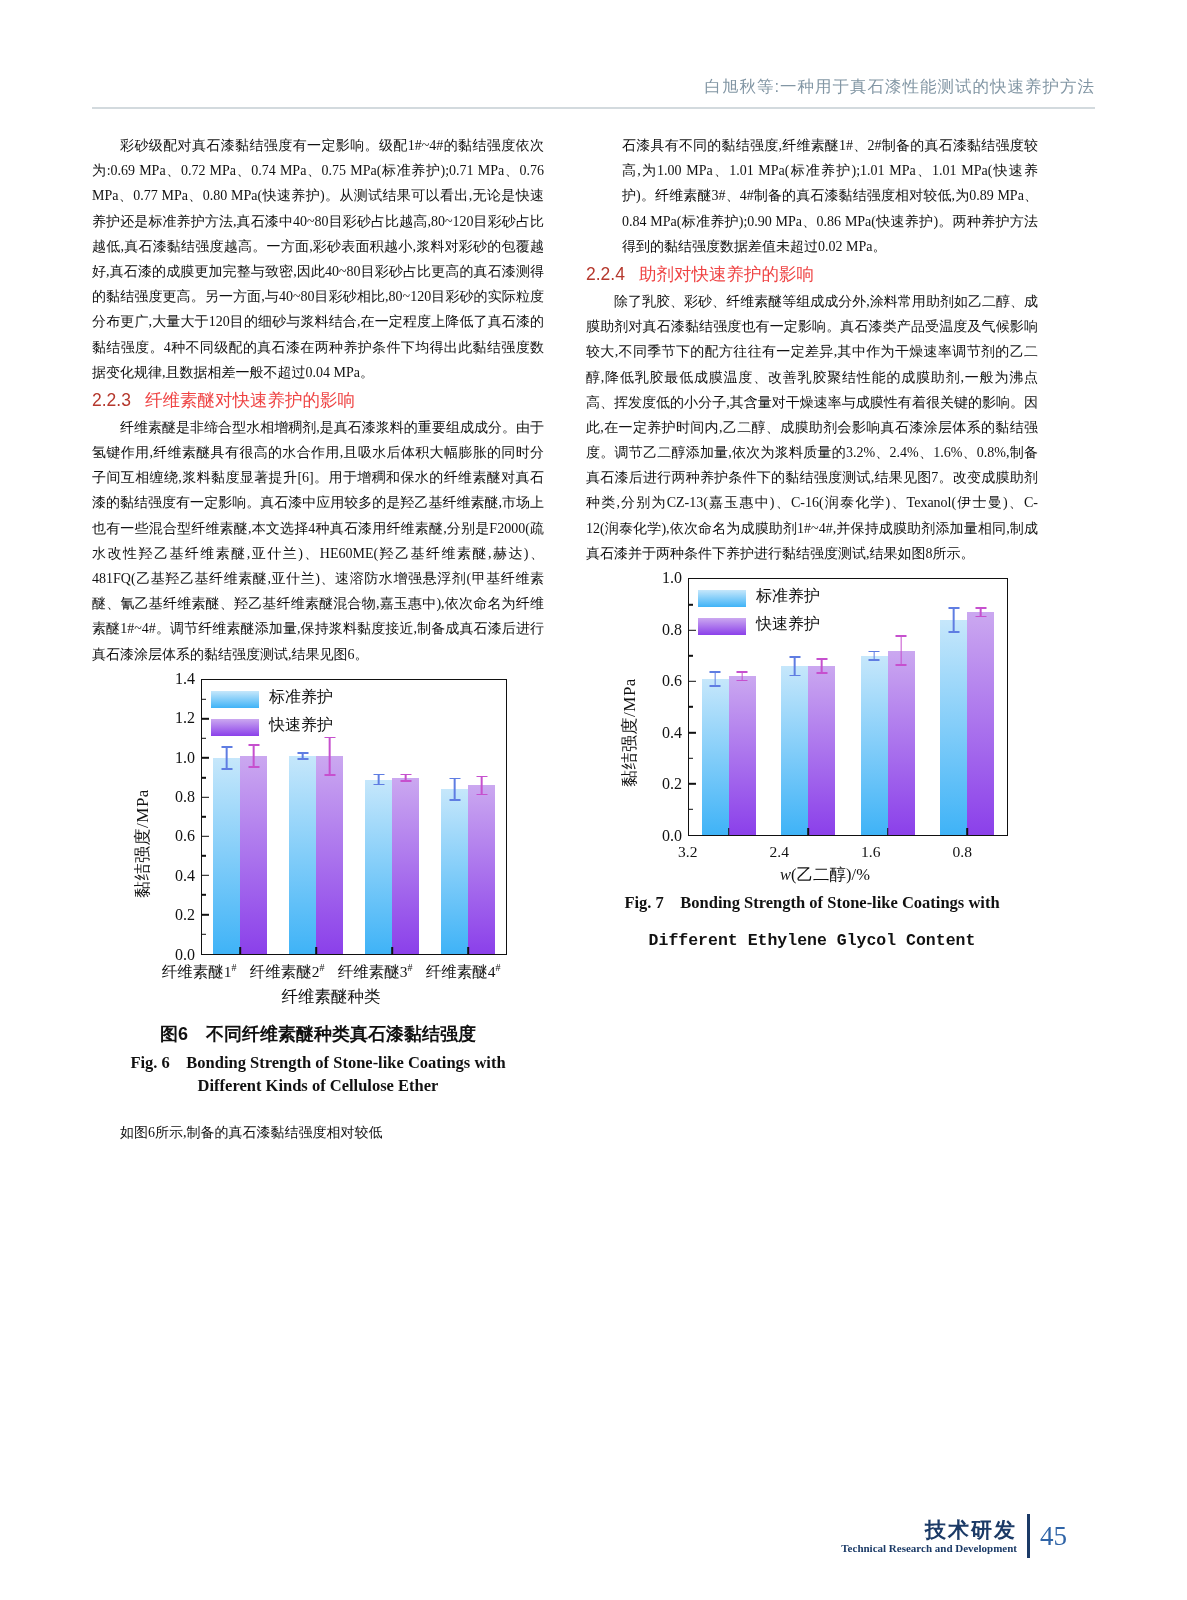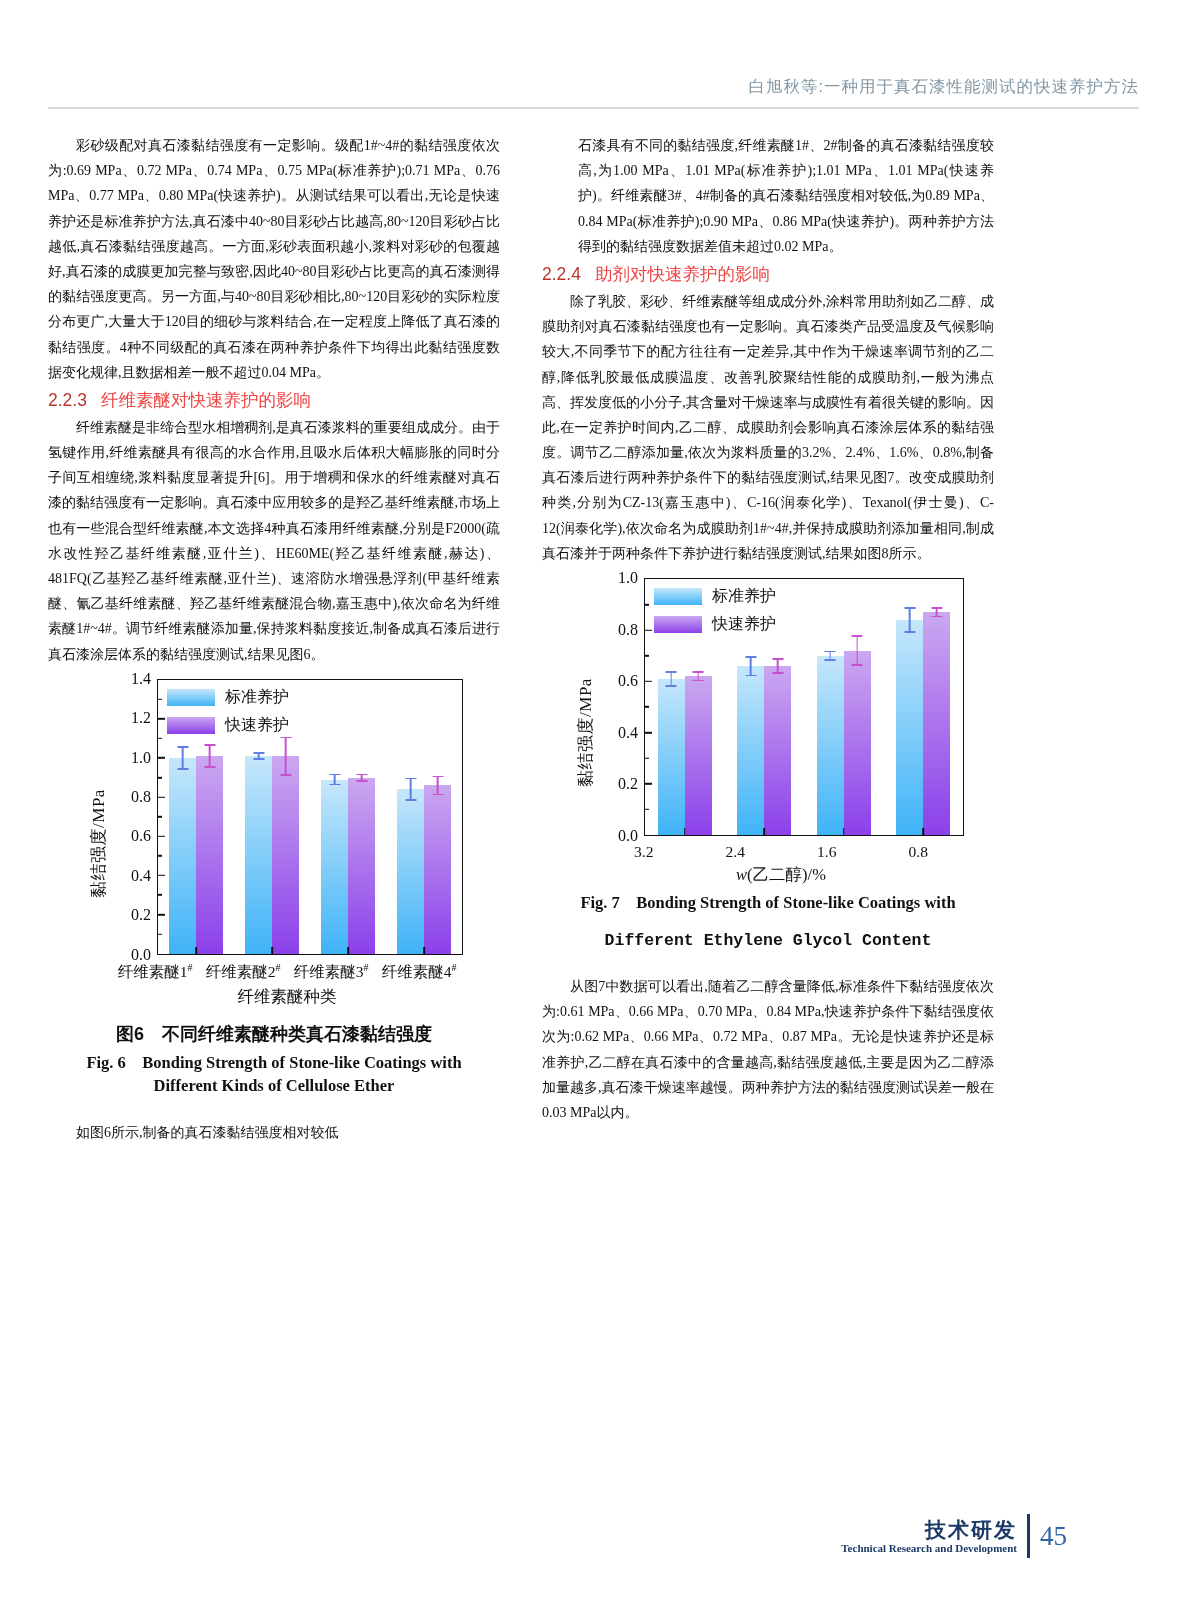--- a/index.html
+++ b/index.html
@@ -1,17 +1,17 @@
 <!DOCTYPE html>
 <html><head>
 <meta charset="utf-8">
 <style>
   html,body{margin:0;padding:0;background:#ffffff;}
   .page{position:relative;width:1187px;height:1600px;margin:0 auto;background:#ffffff;
-        box-sizing:border-box;padding:0 48px;overflow:hidden;
+        box-sizing:border-box;padding:0 92px;overflow:hidden;
         font-family:"Liberation Serif","DejaVu Serif",serif;color:#111;}
   .header{padding-top:76px;border-bottom:2px solid #d3dade;padding-bottom:9px;}
   .header-title{text-align:right;color:#8296a4;font-size:16.5px;letter-spacing:1px;
         font-family:"Liberation Sans","DejaVu Sans",sans-serif;}
   .columns{display:flex;gap:42px;margin-top:24px;}
   .col{width:452px;flex:0 0 452px;}
   .body-para{margin:0;text-indent:2em;text-align:justify;font-size:14px;line-height:1.8;}
   .no-indent{text-indent:0;margin-left:36px;}
   .sec-head{margin:3px 0;font-size:17.5px;font-family:"Liberation Sans","DejaVu Sans",sans-serif;}
   .sec-num{color:#b5382d;margin-right:14px;}
@@ -33,21 +33,21 @@
         transform:translateX(-50%);z-index:4;}
   .bar-group{position:absolute;bottom:0;top:0;transform:translateX(-50%);
         display:flex;align-items:flex-end;z-index:1;}
   .bar-wrap{position:relative;width:27px;height:100%;}
   .bar{position:absolute;bottom:0;left:0;width:100%;}
   .errbar{position:absolute;left:50%;width:11px;transform:translateX(-50%);z-index:3;}
   .errline{position:absolute;left:50%;top:0;bottom:0;width:1.7px;transform:translateX(-50%);}
   .errcap{position:absolute;left:0;right:0;height:1.7px;}
   .capt{top:0;} .capb{bottom:0;}
   .legend{position:absolute;top:7px;left:9px;display:flex;flex-direction:column;gap:7px;z-index:5;}
-  .legend-row{display:flex;align-items:center;gap:10px;}
+  .legend-row{display:flex;align-items:flex-end;gap:10px;}
   .legend-swatch{width:48px;height:17px;display:inline-block;}
   .legend-label{font-size:16px;}
   .xcats{display:flex;margin-top:7px;font-size:15.5px;align-items:center;}
   .xcat{flex:1;text-align:center;white-space:nowrap;}
   .xsup{font-size:10px;}
   .chart-xlabel{text-align:center;font-size:16.5px;margin-top:3px;}
   .fig-cap-zh{text-align:center;font-weight:bold;font-size:18px;margin-top:14px;
         font-family:"Liberation Sans","DejaVu Sans",sans-serif;}
   .fig-cap-en{text-align:center;font-weight:bold;font-size:16.5px;margin-top:6px;
         font-family:"Liberation Serif","DejaVu Serif",serif;}
@@ -336,21 +336,20 @@
                 <div class="xcat">1.6</div>
                 <div class="xcat">0.8</div>
               </div>
               <div class="chart-xlabel"><i>w</i><span>(乙二醇)/%</span></div>
             </div>
           </div>
         <div class="fig-cap-en">Fig. 7　Bonding Strength of Stone-like Coatings with</div>
         <div class="fig-cap-en" style="margin-top:17px;font-family:Liberation Mono, monospace;">Different Ethylene Glycol Content</div>
       </div>
 
-      <p class="body-para after-fig">从图7中数据可以看出,随着乙二醇含量降低,标准条件下黏结强度依次为:0.61 MPa、0.66 MPa、0.70 MPa、0.84 MPa,快速养护条件下黏结强度依次为:0.62 MPa、0.66 MPa、0.72 MPa、0.87 MPa。无论是快速养护还是标准养护,乙二醇在真石漆中的含量越高,黏结强度越低,主要是因为乙二醇添加量越多,真石漆干燥速率越慢。两种养护方法的黏结强度测试误差一般在0.03 MPa以内。</p>
     </div>
 
   </div>
 
   <div class="footer">
     <div class="footer-left">
       <div class="footer-zh">技术研发</div>
       <div class="footer-en">Technical Research and Development</div>
     </div>
     <div class="footer-divider"></div>

